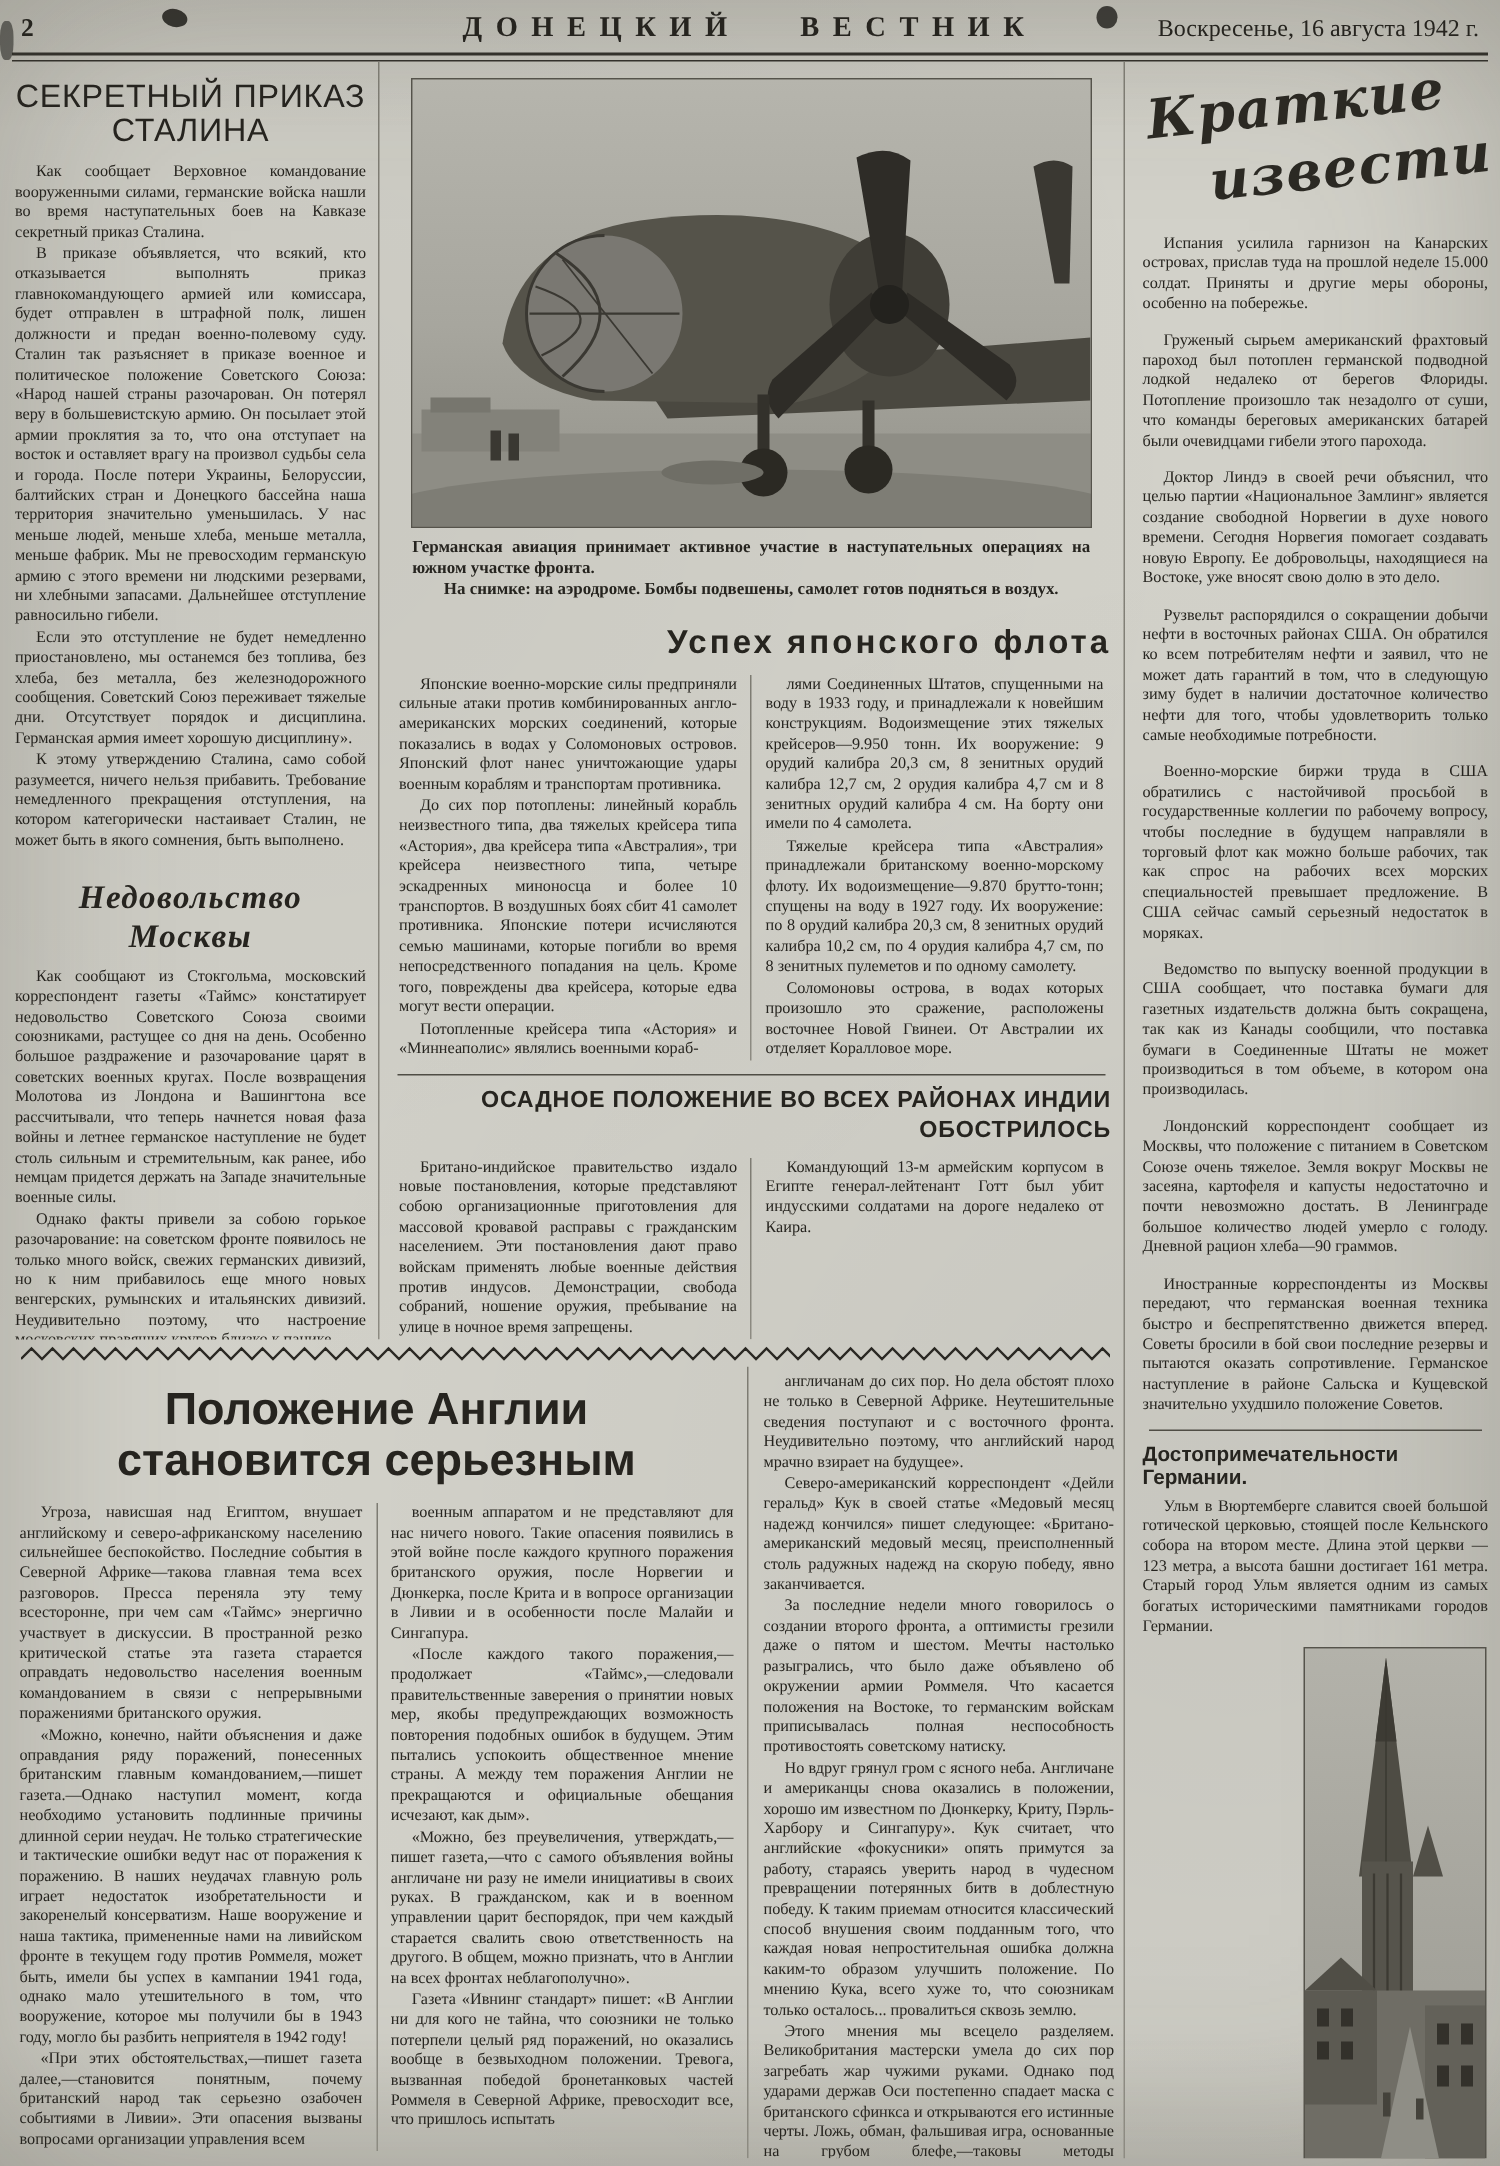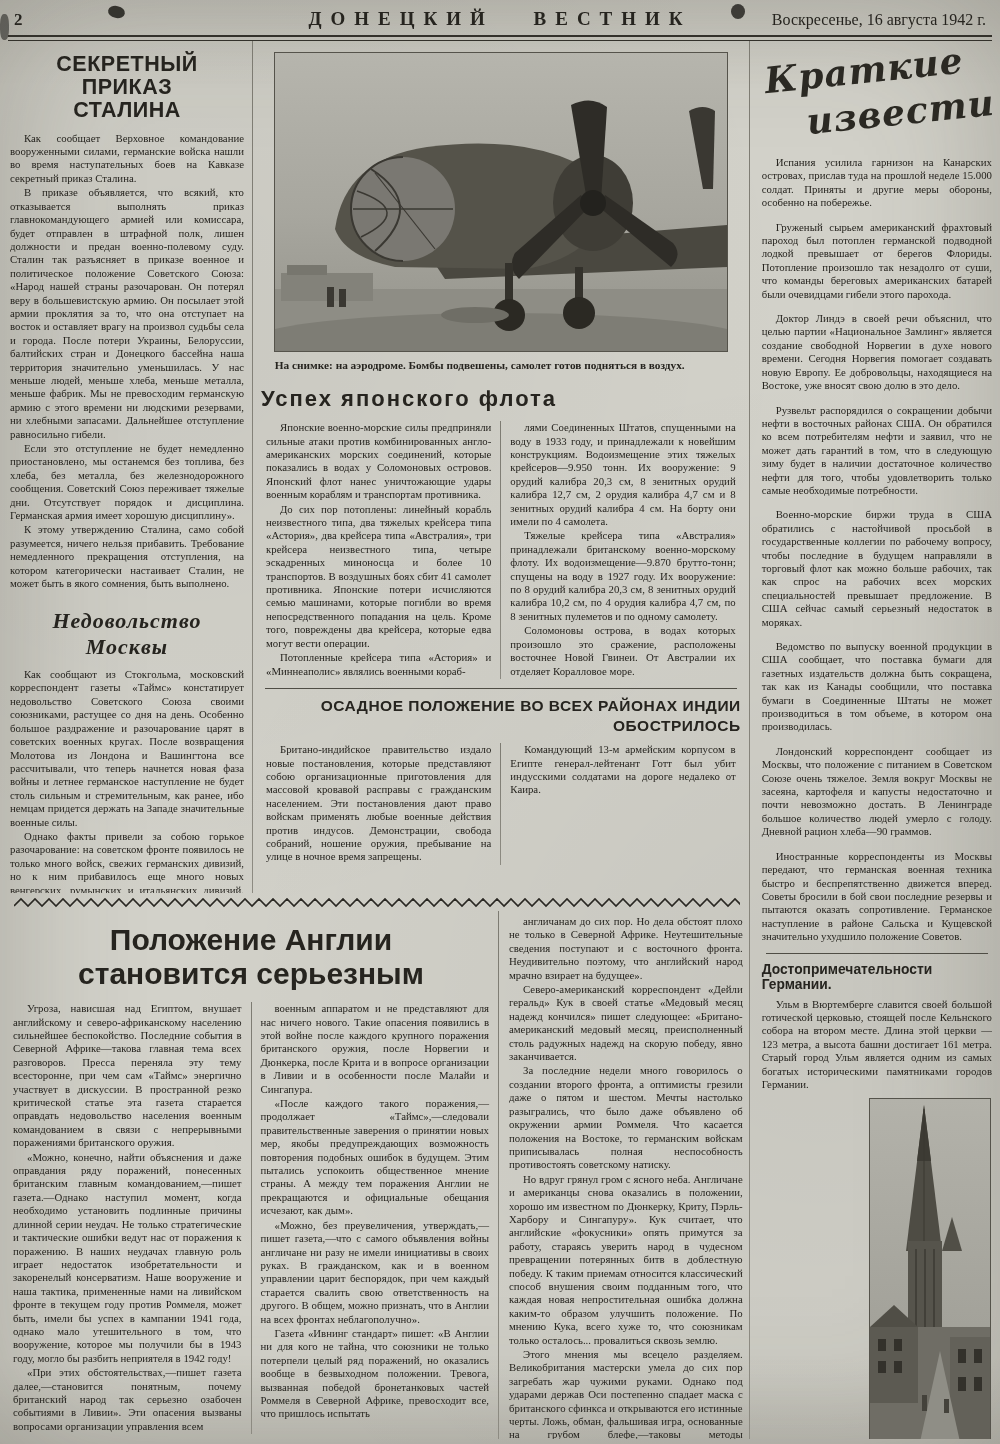--- a/index.html
+++ b/index.html
@@ -28,23 +28,23 @@
   .top-row{display:flex;height:852px;overflow:hidden;}
   .col-left{width:234px;padding:2px 4px 0 2px;overflow:hidden;}
   .col-center{flex:1;min-width:0;padding:0 4px;overflow:hidden;}
   .col-right{width:232px;padding:2px 0 0 8px;overflow:hidden;}
   .vrule{width:1px;background:linear-gradient(#7d7b72,#8d8b82);margin:0 4px;flex:0 0 1px;}
   .hrule{border-top:1px solid #4f4d45;margin:9px 4px 7px;}
   
   .copy p{font-size:10.8px;line-height:13.4px;text-align:justify;text-indent:14px;margin:0 0 1px;}
   .items .copy-item{margin-bottom:9px;margin-top:11px;}
   
-  .head-sans{font-family:"Liberation Sans",sans-serif;font-weight:700;font-size:21.5px;line-height:1.08;text-align:center;letter-spacing:.5px;margin:10px 0 9px;}
+  .head-sans{font-family:"Liberation Sans",sans-serif;font-weight:400;font-size:21.5px;line-height:1.08;text-align:center;letter-spacing:.5px;margin:10px 0 9px;}
   .head-italic{font-style:italic;font-weight:bold;font-size:22px;line-height:1.15;text-align:center;letter-spacing:1px;margin:18px 0 9px;}
-  .head-japan{font-family:"Liberation Sans",sans-serif;font-weight:700;font-size:22px;text-align:left;letter-spacing:2px;margin:14px 0 9px;}
+  .head-japan{font-family:"Liberation Sans",sans-serif;font-weight:700;font-size:22px;text-align:right;letter-spacing:2px;margin:14px 0 9px;}
   .head-india{font-family:"Liberation Sans",sans-serif;font-weight:700;font-size:15.5px;line-height:1.3;text-align:right;letter-spacing:.5px;margin:3px 0 7px;}
   .bottom-headline{font-family:"Liberation Sans",sans-serif;font-weight:700;font-size:30px;line-height:1.12;text-align:center;margin:12px 0 12px;}
   .germany-title{font-family:"Liberation Sans",sans-serif;font-weight:700;font-size:13.8px;margin:8px 0 6px;}
   
   .photo-plane{width:452px;height:298px;margin:12px auto 7px;outline:1px solid #55534b;}
   .caption{width:452px;margin:0 auto;}
   .caption p{font-weight:bold;font-size:11.3px;line-height:14.2px;text-align:justify;text-indent:0;margin:0;}
   .caption p:nth-child(2){text-align:center;}
   .photo-cathedral{width:120px;height:352px;margin:8px 2px 0 auto;outline:1px solid #55534b;display:block;}
   
@@ -140,20 +140,21 @@
               <rect x="230" y="210" width="8" height="48" fill="#33312b"></rect>
               <circle cx="234" cy="262" r="16" fill="#2b2923"></circle>
               <rect x="300" y="214" width="8" height="44" fill="#33312b"></rect>
               <circle cx="304" cy="260" r="16" fill="#2b2923"></circle>
               <rect x="52" y="234" width="7" height="20" fill="#3a3832"></rect>
               <rect x="64" y="236" width="7" height="18" fill="#3a3832"></rect>
               <ellipse cx="200" cy="262" rx="34" ry="8" fill="#6f6e66"></ellipse>
             </svg>
           </div>
           <div class="caption">
+              <p>Германская авиация принимает активное участие в наступательных операциях на южном участке фронта.</p>
               <p>На снимке: на аэродроме. Бомбы подвешены, самолет готов подняться в воздух.</p>
             </div>
 
           <h2 class="head-japan">Успех японского флота</h2>
           <div class="twocol copy">
             <div class="tc">
                 <p>Японские военно-морские силы предприняли сильные атаки против комбинированных англо-американских морских соединений, которые показались в водах у Соломоновых островов. Японский флот нанес уничтожающие удары военным кораблям и транспортам противника.</p>
                 <p>До сих пор потоплены: линейный корабль неизвестного типа, два тяжелых крейсера типа «Астория», два крейсера типа «Австралия», три крейсера неизвестного типа, четыре эскадренных миноносца и более 10 транспортов. В воздушных боях сбит 41 самолет противника. Японские потери исчисляются семью машинами, которые погибли во время непосредственного попадания на цель. Кроме того, повреждены два крейсера, которые едва могут вести операции.</p>
                 <p>Потопленные крейсера типа «Астория» и «Миннеаполис» являлись военными кораб-</p>
               </div>
@@ -221,21 +222,21 @@
 
     <div class="vrule"></div>
 
     <div class="col-right">
       <div class="script-head">
         <span class="script-w script-w1">Краткие</span>
         <span class="script-w script-w2">известия</span>
       </div>
       <div class="items copy">
           <p class="copy-item">Испания усилила гарнизон на Канарских островах, прислав туда на прошлой неделе 15.000 солдат. Приняты и другие меры обороны, особенно на побережье.</p>
-          <p class="copy-item">Груженый сырьем американский фрахтовый пароход был потоплен германской подводной лодкой превышает от берегов Флориды. Потопление произошло так незадолго от суши, что команды береговых американских батарей были очевидцами гибели этого парохода.</p>
+          <p class="copy-item">Груженый сырьем американский фрахтовый пароход был потоплен германской подводной лодкой недалеко от берегов Флориды. Потопление произошло так незадолго от суши, что команды береговых американских батарей были очевидцами гибели этого парохода.</p>
           <p class="copy-item">Доктор Линдэ в своей речи объяснил, что целью партии «Национальное Замлинг» является создание свободной Норвегии в духе нового времени. Сегодня Норвегия помогает создавать новую Европу. Ее добровольцы, находящиеся на Востоке, уже вносят свою долю в это дело.</p>
           <p class="copy-item">Рузвельт распорядился о сокращении добычи нефти в восточных районах США. Он обратился ко всем потребителям нефти и заявил, что не может дать гарантий в том, что в следующую зиму будет в наличии достаточное количество нефти для того, чтобы удовлетворить только самые необходимые потребности.</p>
           <p class="copy-item">Военно-морские биржи труда в США обратились с настойчивой просьбой в государственные коллегии по рабочему вопросу, чтобы последние в будущем направляли в торговый флот как можно больше рабочих, так как спрос на рабочих всех морских специальностей превышает предложение. В США сейчас самый серьезный недостаток в моряках.</p>
           <p class="copy-item">Ведомство по выпуску военной продукции в США сообщает, что поставка бумаги для газетных издательств должна быть сокращена, так как из Канады сообщили, что поставка бумаги в Соединенные Штаты не может производиться в том объеме, в котором она производилась.</p>
           <p class="copy-item">Лондонский корреспондент сообщает из Москвы, что положение с питанием в Советском Союзе очень тяжелое. Земля вокруг Москвы не засеяна, картофеля и капусты недостаточно и почти невозможно достать. В Ленинграде большое количество людей умерло с голоду. Дневной рацион хлеба—90 граммов.</p>
           <p class="copy-item">Иностранные корреспонденты из Москвы передают, что германская военная техника быстро и беспрепятственно движется вперед. Советы бросили в бой свои последние резервы и пытаются оказать сопротивление. Германское наступление в районе Сальска и Кущевской значительно ухудшило положение Советов.</p>
         </div>
 
       <div class="hrule"></div>
 

